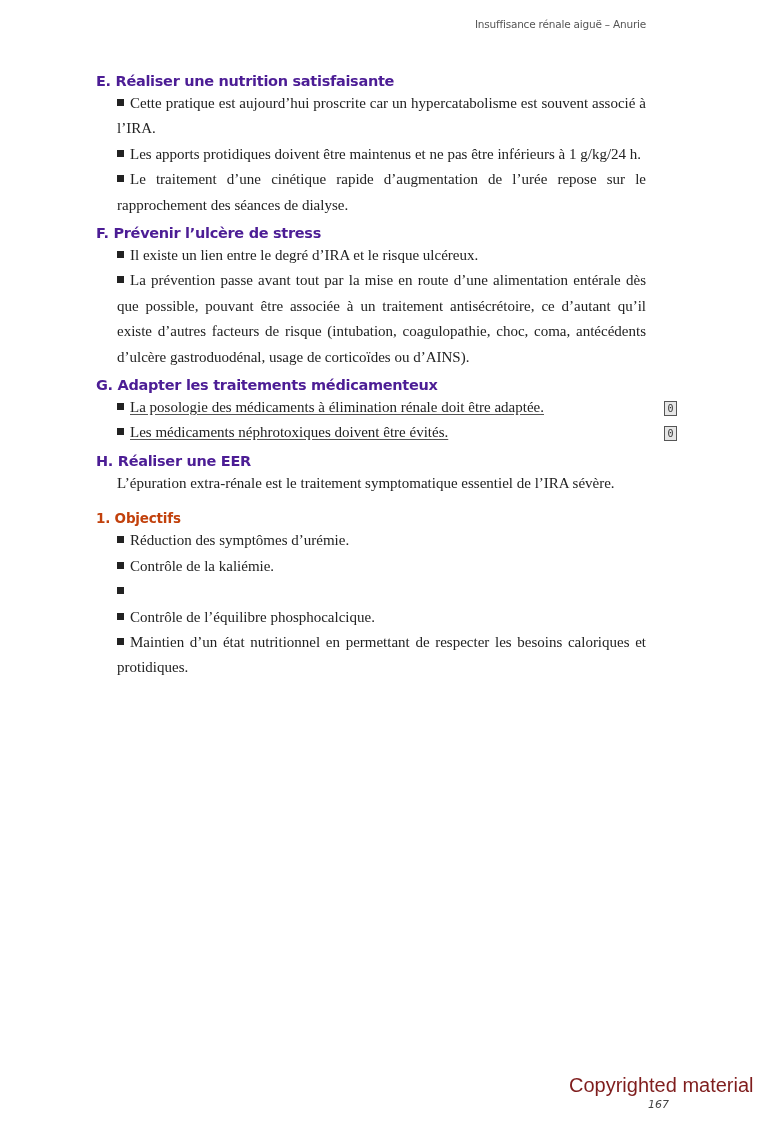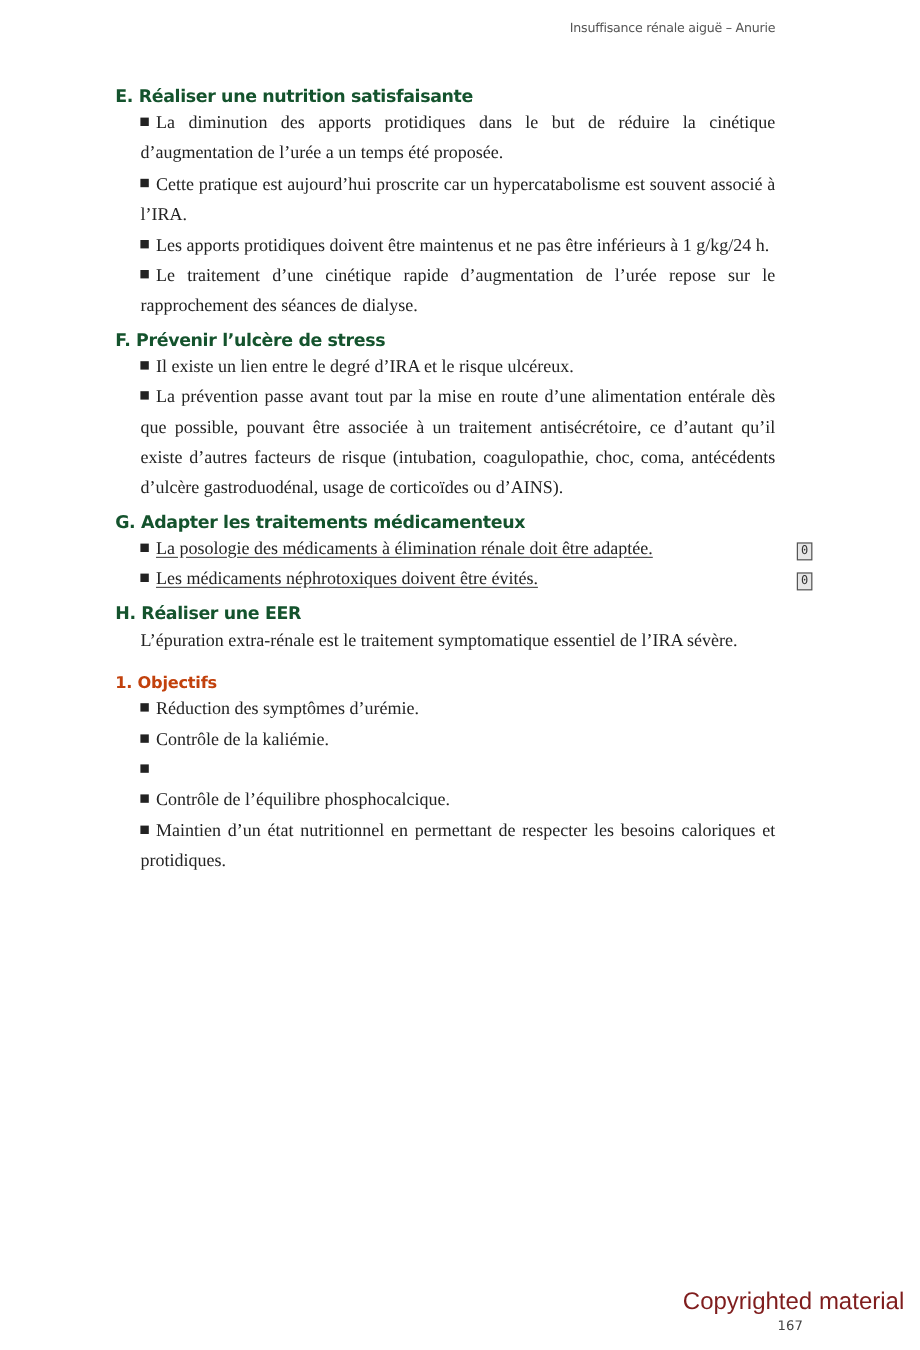--- a/index.html
+++ b/index.html
@@ -17,55 +17,54 @@
   }
   .bullet-para, .plain-para {
     margin: 0 0 0 21px; line-height: 25.4px; text-align: justify;
   }
   .bullet-para .sq {
     display: inline-block; width: 7px; height: 7px; background: #222;
     margin-right: 6px; vertical-align: 2px;
   }
   .section-heading {
     font-family: "DejaVu Sans", sans-serif; font-weight: bold; font-size: 14.5px;
-    color: #14532d; margin: 5px 0 0 0; line-height: 20px; letter-spacing: -0.3px;
+    color: #4c1d95; margin: 5px 0 0 0; line-height: 20px; letter-spacing: -0.3px;
   }
   .sub-heading {
     font-family: "DejaVu Sans", sans-serif; font-weight: bold; font-size: 13.5px;
     color: #c2410c; margin: 12px 0 0 0; line-height: 20px; letter-spacing: -0.2px;
   }
   .underlined { text-decoration: underline; text-decoration-color: #555; text-underline-offset: 2px; }
   .row-with-badge { position: relative; }
   .badge {
     position: absolute; right: -31px; top: 6px; width: 11px; height: 13px;
     border: 1px solid #555; background: #e6e6e6;
     font-family: "DejaVu Sans Mono", monospace; font-size: 10px; line-height: 13px;
     text-align: center; color: #333;
   }
   .watermark {
     position: absolute; left: 569px; top: 1074px;
     font-family: "Liberation Sans", sans-serif; font-size: 20px; color: #7f1d1d;
   }
   .page-number {
     position: absolute; left: 648px; top: 1098px;
-    font-family: "DejaVu Sans", sans-serif; font-size: 11px; color: #444;
+    font-family: "DejaVu Sans", sans-serif; font-size: 11px; color: #444; font-style: italic;
   }
 </style>
 </head>
 <body>
 
 <div class="page">
 
   <div class="running-head">Insuffisance rénale aiguë – Anurie</div>
 
   <div class="content">
 
 
     <div class="section-heading">E. Réaliser une nutrition satisfaisante</div>
-    <p class="bullet-para"><span class="sq"></span><span>La diminution des apports protidiques dans le but de réduire la cinétique d’augmentation de l’urée a un temps été proposée.</span></p>
     <p class="bullet-para"><span class="sq"></span><span>Cette pratique est aujourd’hui proscrite car un hypercatabolisme est souvent associé à l’IRA.</span></p>
     <p class="bullet-para"><span class="sq"></span><span>Les apports protidiques doivent être maintenus et ne pas être inférieurs à 1 g/kg/24 h.</span></p>
     <p class="bullet-para"><span class="sq"></span><span>Le traitement d’une cinétique rapide d’augmentation de l’urée repose sur le rapprochement des séances de dialyse.</span></p>
 
     <div class="section-heading">F. Prévenir l’ulcère de stress</div>
     <p class="bullet-para"><span class="sq"></span><span>Il existe un lien entre le degré d’IRA et le risque ulcéreux.</span></p>
     <p class="bullet-para"><span class="sq"></span><span>La prévention passe avant tout par la mise en route d’une alimentation entérale dès que possible, pouvant être associée à un traitement antisécrétoire, ce d’autant qu’il existe d’autres facteurs de risque (intubation, coagulopathie, choc, coma, antécédents d’ulcère gastroduodénal, usage de corticoïdes ou d’AINS).</span></p>
 
     <div class="section-heading">G. Adapter les traitements médicamenteux</div>
     <p class="bullet-para row-with-badge"><span class="sq"></span><span class="underlined">La posologie des médicaments à élimination rénale doit être adaptée.</span><span class="badge">0</span></p>

